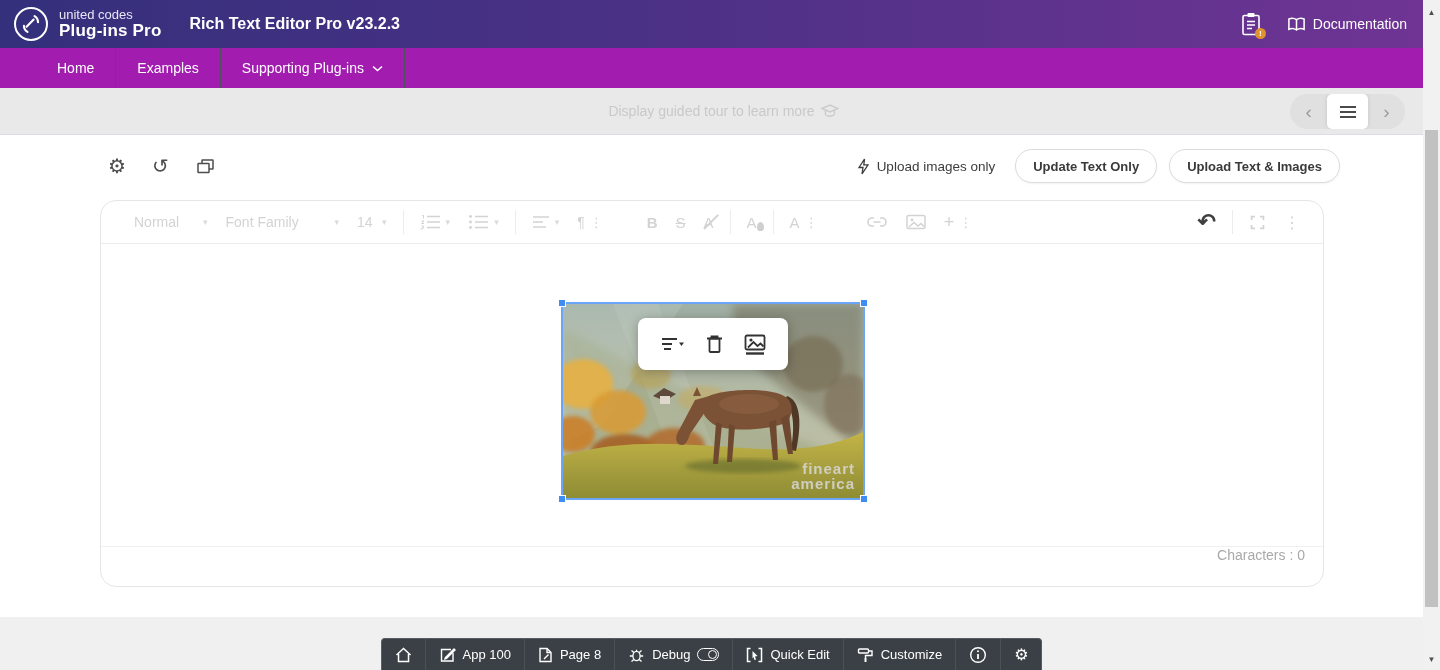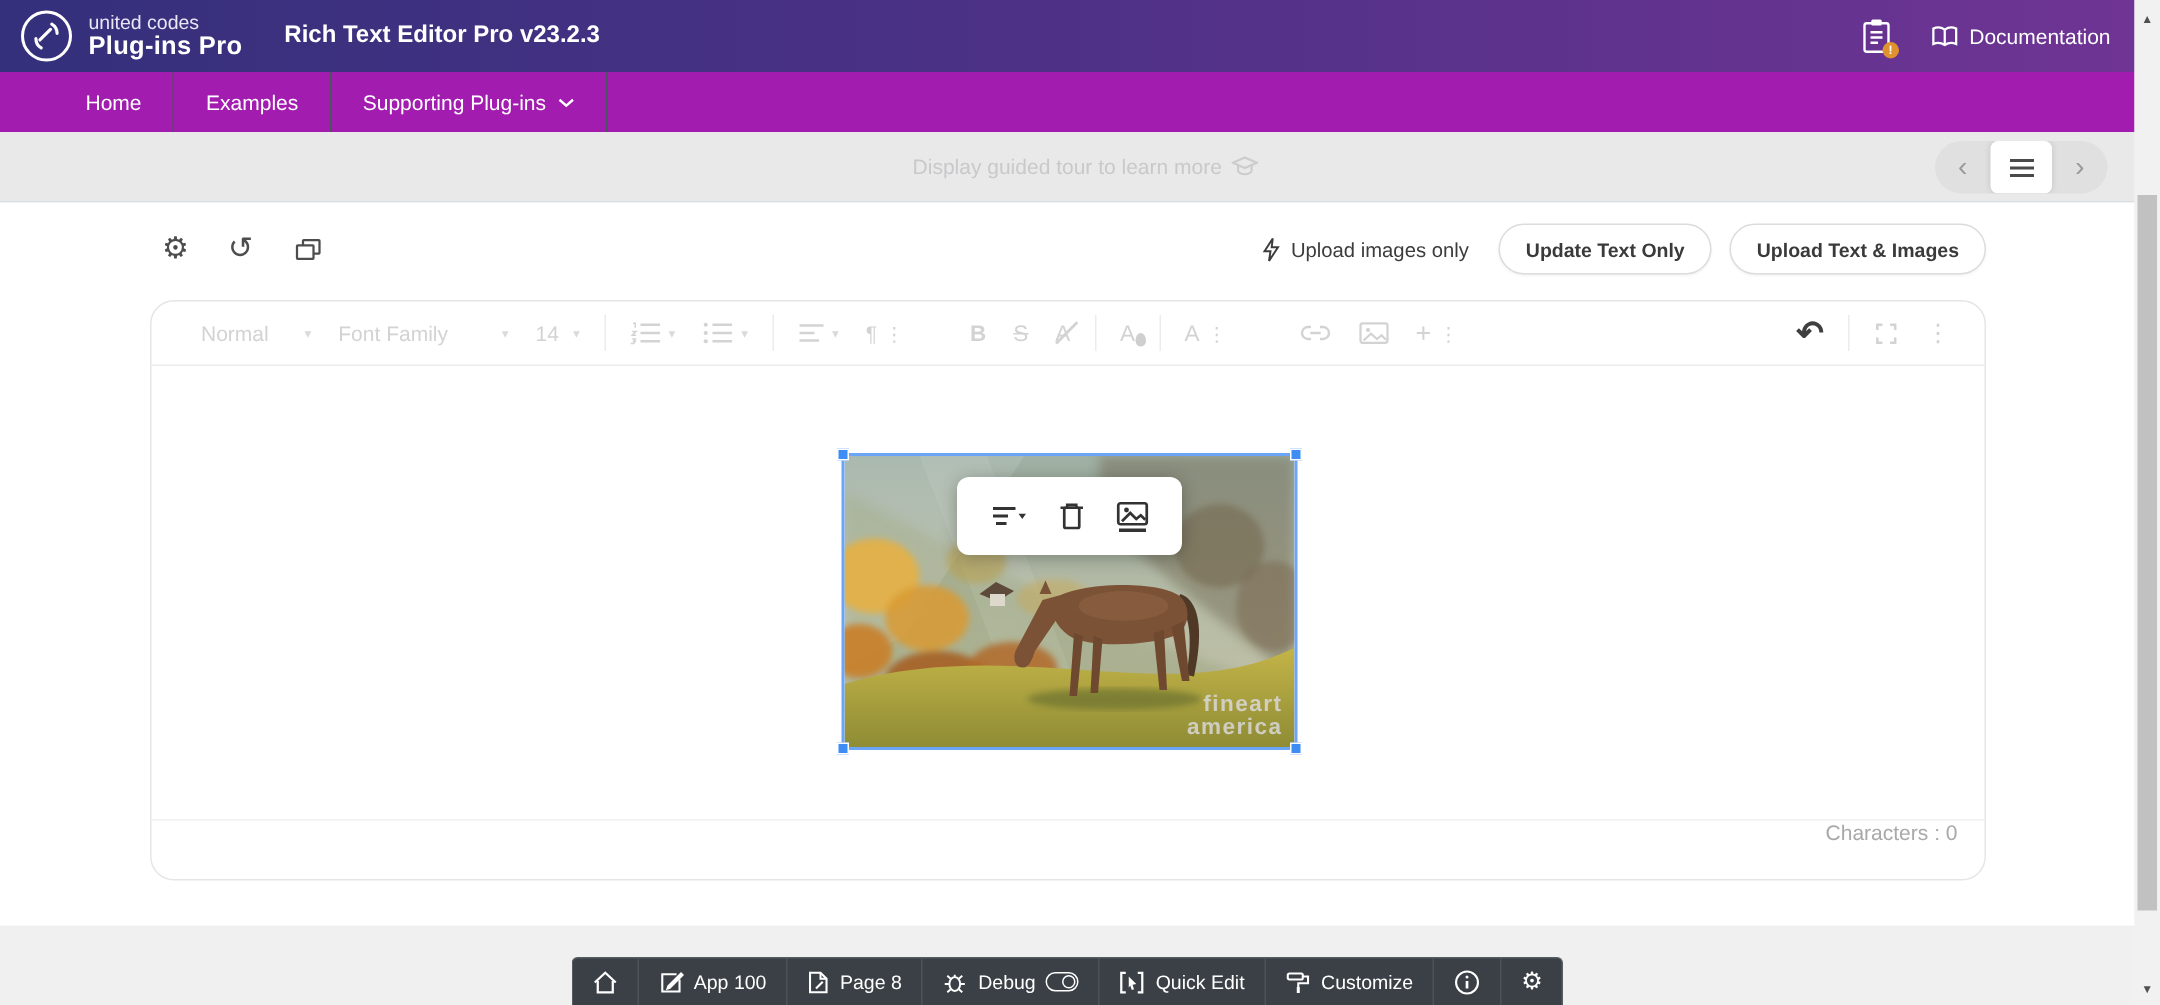--- a/index.html
+++ b/index.html
@@ -48,21 +48,21 @@
     display:flex; align-items:center; justify-content:center; cursor:pointer; }
   .hamburger { width:16px; }
   .hamburger div { height:2px; background:#4a4a4a; margin:3px 0; }
 
   
   .content { position:absolute; left:0; top:135px; width:100%; height:482px; background:#fff; }
 
   .actions-row { position:absolute; left:0; top:13px; width:100%; height:40px; }
   .tool-icons { position:absolute; left:108px; top:0; display:flex; gap:26px; align-items:center; height:36px; }
   .tool-icon { color:#4d4d4d; font-size:20px; line-height:1; cursor:pointer; display:flex; align-items:center; }
-  .actions-right { position:absolute; right:99px; top:0; display:flex; align-items:center; gap:12px; height:36px; }
+  .actions-right { position:absolute; right:83px; top:0; display:flex; align-items:center; gap:12px; height:36px; }
   .upload-note { display:flex; align-items:center; gap:7px; font-size:13.5px; color:#3c3c3c; margin-right:8px; }
   .pill-btn { height:34px; padding:0 17px; background:#fff; border:1px solid #dcdcdc; border-radius:17px;
     font-size:13px; color:#3a3a3a; display:flex; align-items:center; cursor:pointer;
     box-shadow:0 1px 2px rgba(0,0,0,.05); font-family:"Liberation Sans",sans-serif;font-weight:bold; }
 
   
   .editor { position:absolute; left:100px; top:65px; width:1224px; height:387px;
     border:1px solid #e6e6e6; border-radius:16px; background:#fff; }
   .rte-toolbar { height:43px; border-bottom:1px solid #ececec; display:flex; align-items:center;
     padding:0 14px 0 24px; color:#d3d3d3; font-size:14px; gap:0; }

